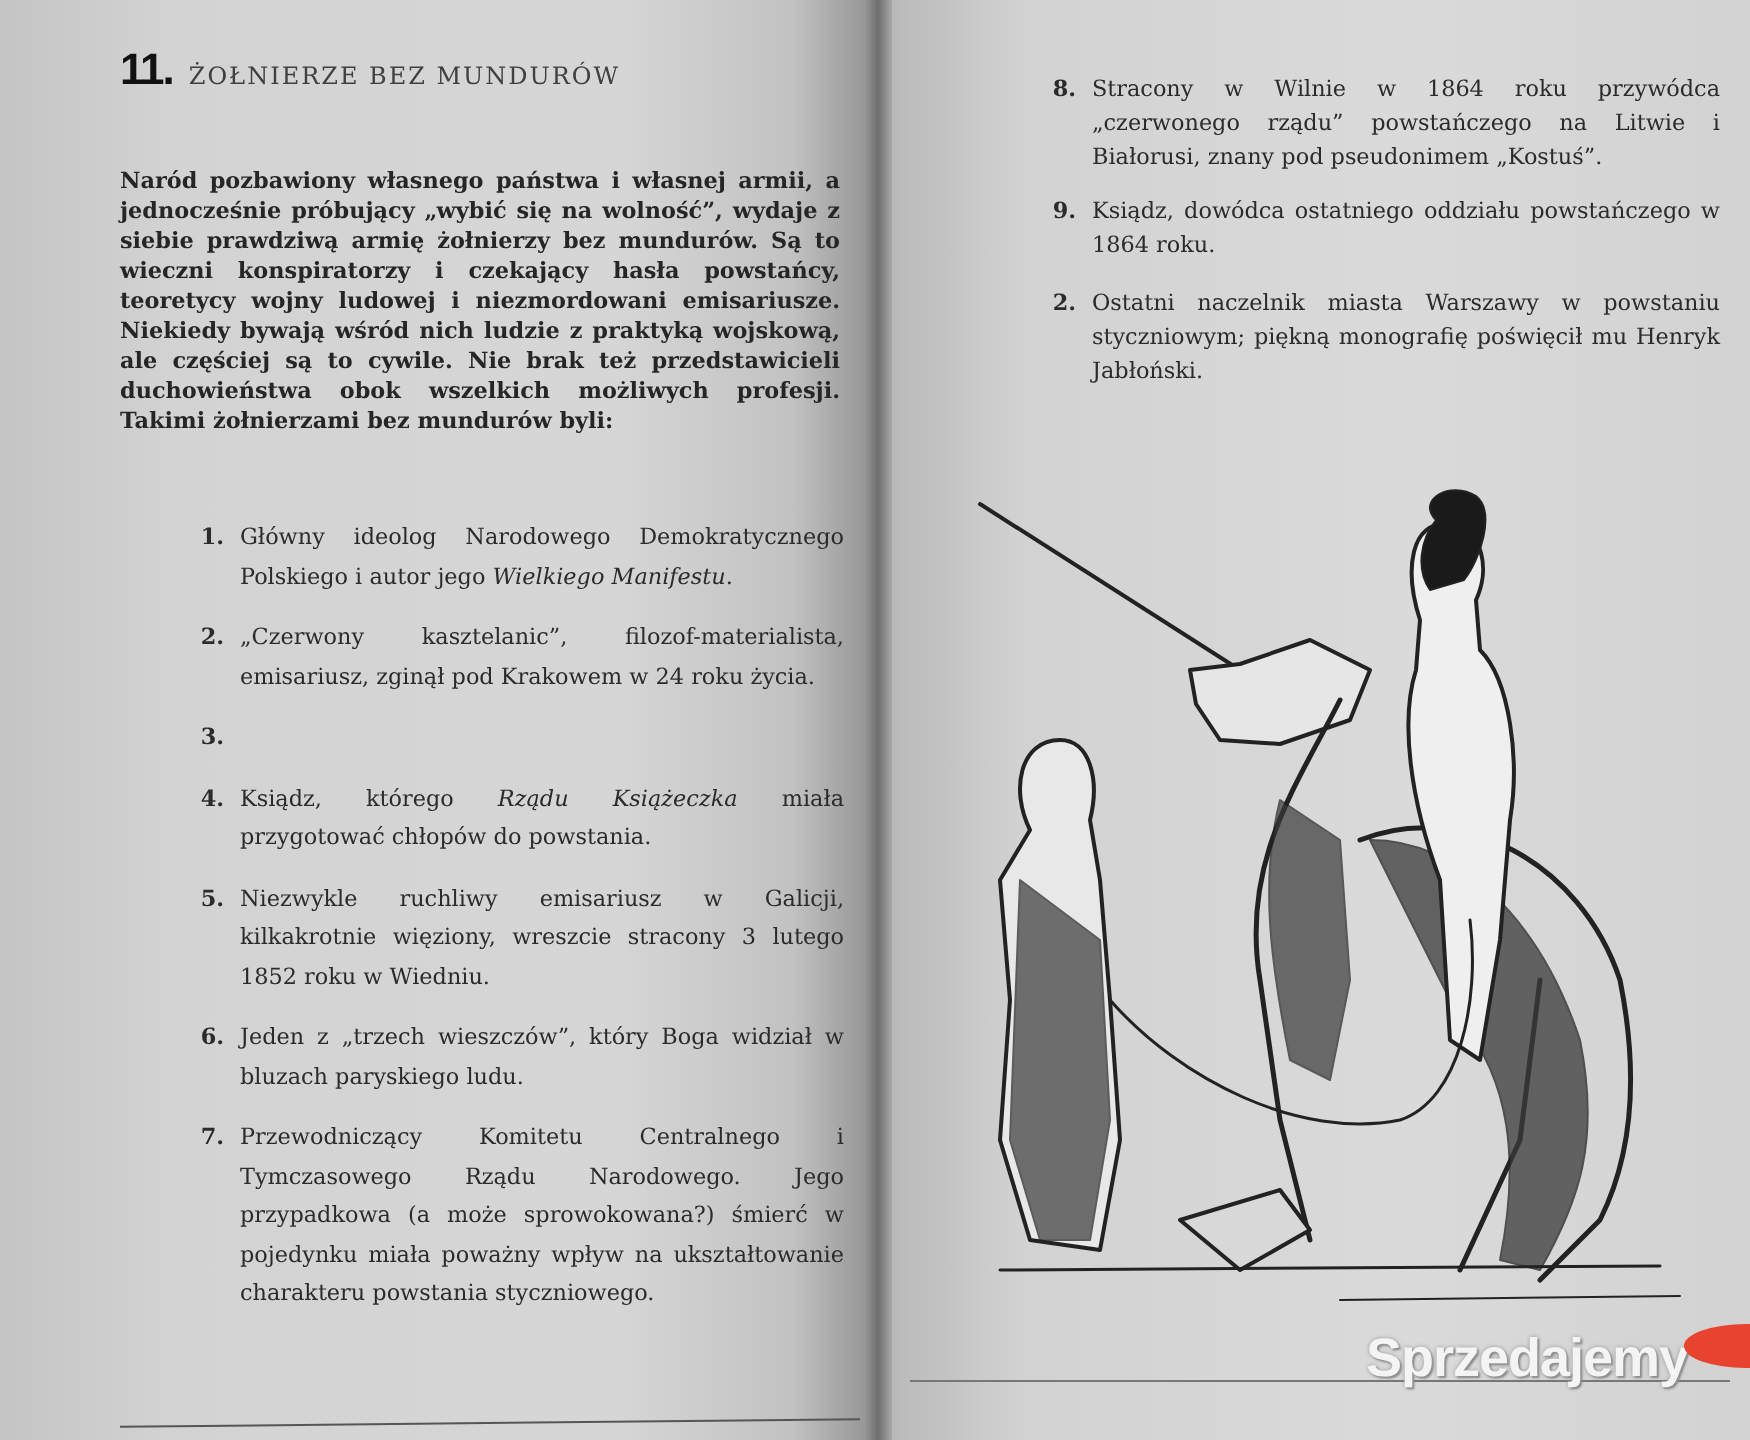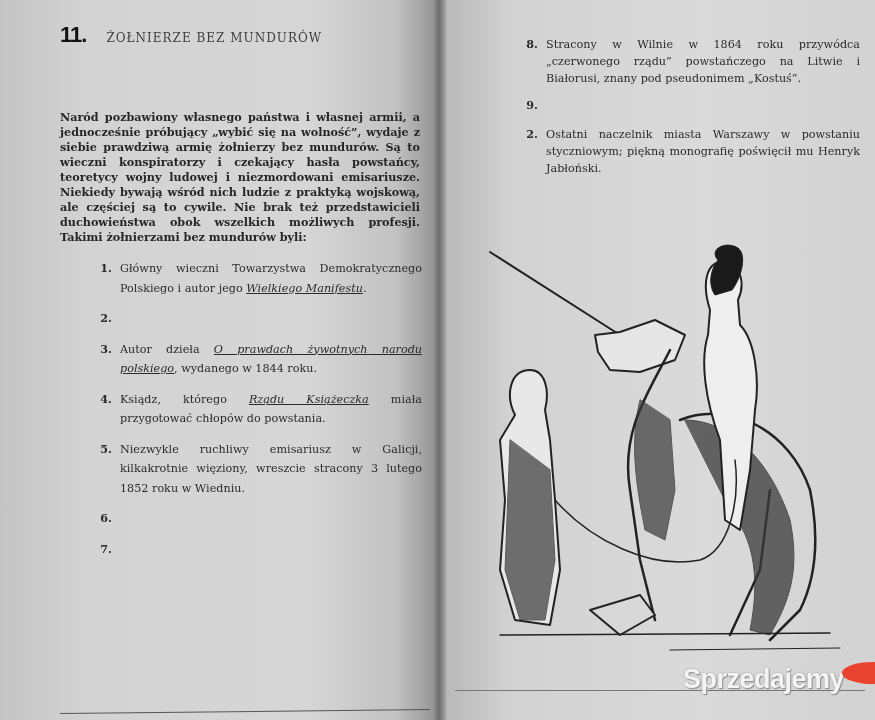--- a/index.html
+++ b/index.html
@@ -16,36 +16,36 @@
   .gutter {
     position:absolute; left:432px; top:0; width:14px; height:720px;
     background:linear-gradient(90deg,#9a9a9a,#6e6e6e 50%,#a8a8a8);
   }
   .page-right {
     position:absolute; left:446px; top:0; width:429px; height:720px;
     background:linear-gradient(90deg,#b9b9b9 0%,#d2d2d2 15%,#dadada 60%,#d2d2d2 100%);
   }
   .chapter-title {
     position:absolute; left:60px; top:22px; white-space:nowrap;
-    display:flex; align-items:baseline; gap:20px;
+    display:flex; align-items:baseline; gap:8px;
   }
   .chapter-num { font-family:"Liberation Sans", sans-serif; font-weight:bold; font-size:22px; letter-spacing:-1px; color:#111; }
   .chapter-text { font-family:"DejaVu Serif", serif; font-size:12px; letter-spacing:1px; color:#404040; }
   .intro {
-    position:absolute; left:60px; top:110px; width:360px;
+    position:absolute; left:60px; top:83px; width:360px;
     font-size:11.2px; line-height:15px; font-weight:bold; text-align:justify; color:#262626;
   }
   .list { position:absolute; margin:0; padding:0; list-style:none; }
   .list-left { left:86px; top:259px; width:336px; }
   .list-right { left:508px; top:36px; width:352px; }
   .item { display:flex; font-size:11.2px; line-height:19.5px; color:#2b2b2b; }
   .item .num { width:26px; flex-shrink:0; font-weight:bold; text-align:right; padding-right:8px; box-sizing:content-box; }
   .list-right .item .num { width:30px; }
   .item .txt { flex:1; text-align:justify; }
-  .item .txt em { font-style:italic;text-decoration:underline; }
+  .item .txt em { font-style:italic; }
   .rule {
     position:absolute; height:1px; background:#555;
   }
   .illustration { position:absolute; left:470px; top:240px; width:380px; height:420px; }
   .watermark {
     position:absolute; left:683px; top:664px; display:flex; align-items:center;
   }
   .wm-text {
     font-family:"Liberation Sans", sans-serif; font-weight:bold; font-size:27px; color:#f4f4f4;
     text-shadow:0 0 2px #999, 1px 1px 1px #888; letter-spacing:-0.5px;
@@ -66,54 +66,57 @@
 <div class="chapter-title">
   <span class="chapter-num">11.</span>
   <span class="chapter-text">ŻOŁNIERZE BEZ MUNDURÓW</span>
 </div>
 
 <p class="intro" style="margin:0">Naród pozbawiony własnego państwa i własnej armii, a jednocześnie próbujący „wybić się na wolność”, wydaje z siebie prawdziwą armię żołnierzy bez mundurów. Są to wieczni konspiratorzy i czekający hasła powstańcy, teoretycy wojny ludowej i niezmordowani emisariusze. Niekiedy bywają wśród nich ludzie z praktyką wojskową, ale częściej są to cywile. Nie brak też przedstawicieli duchowieństwa obok wszelkich możliwych profesji. Takimi żołnierzami bez mundurów byli:</p>
 
 <ul class="list list-left">
   <li class="item" style="margin-bottom:11px">
     <span class="num">1.</span>
-    <span class="txt"><span>Główny wieczni Towarzystwa Demokratycznego Polskiego i autor jego </span><em>Wielkiego Manifestu</em><span>.</span></span>
+    <span class="txt"><span>Główny ideolog Narodowego Demokratycznego Polskiego i autor jego </span><em>Wielkiego Manifestu</em><span>.</span></span>
   </li>
   <li class="item" style="margin-bottom:11px">
     <span class="num">2.</span>
+    <span class="txt"><span>„Czerwony kasztelanic”, filozof-materialista, emisariusz, zginął pod Krakowem w 24 roku życia.</span></span>
   </li>
   <li class="item" style="margin-bottom:11px">
     <span class="num">3.</span>
-    <span class="txt"><span>Autor dzieła </span><em>O prawdach żywotnych narodu polskiego</em><span>, wydanego w 1844 roku.</span></span>
   </li>
   <li class="item" style="margin-bottom:11px">
     <span class="num">4.</span>
     <span class="txt"><span>Ksiądz, którego </span><em>Rządu Książeczka</em><span> miała przygotować chłopów do powstania.</span></span>
   </li>
   <li class="item" style="margin-bottom:11px">
     <span class="num">5.</span>
     <span class="txt"><span>Niezwykle ruchliwy emisariusz w Galicji, kilkakrotnie więziony, wreszcie stracony 3 lutego 1852 roku w Wiedniu.</span></span>
   </li>
   <li class="item" style="margin-bottom:11px">
     <span class="num">6.</span>
+    <span class="txt"><span>Jeden z „trzech wieszczów”, który Boga widział w bluzach paryskiego ludu.</span></span>
   </li>
   <li class="item">
     <span class="num">7.</span>
+    <span class="txt"><span>Przewodniczący Komitetu Centralnego i Tymczasowego Rządu Narodowego. Jego przypadkowa (a może sprowokowana?) śmierć w pojedynku miała poważny wpływ na ukształtowanie charakteru powstania styczniowego.</span></span>
   </li>
 </ul>
 
 <div class="rule" style="left:60px; top:711px; width:370px; transform:rotate(-0.6deg);"></div>
 
 <ul class="list list-right">
   <li class="item" style="margin-bottom:10px; line-height:17px;">
     <span class="num">8.</span>
     <span class="txt"><span>Stracony w Wilnie w 1864 roku przywódca „czerwonego rządu” powstańczego na Litwie i Białorusi, znany pod pseudonimem „Kostuś”.</span></span>
   </li>
   <li class="item" style="margin-bottom:12px; line-height:17px;">
     <span class="num">9.</span>
+    <span class="txt"><span>Ksiądz, dowódca ostatniego oddziału powstańczego w 1864 roku.</span></span>
   </li>
   <li class="item" style="line-height:17px;">
     <span class="num">2.</span>
     <span class="txt"><span>Ostatni naczelnik miasta Warszawy w powstaniu styczniowym; piękną monografię poświęcił mu Henryk Jabłoński.</span></span>
   </li>
 </ul>
 
 <svg class="illustration" viewBox="0 0 380 420">
   <g stroke="#222" fill="none" stroke-linecap="round" stroke-linejoin="round">
 

